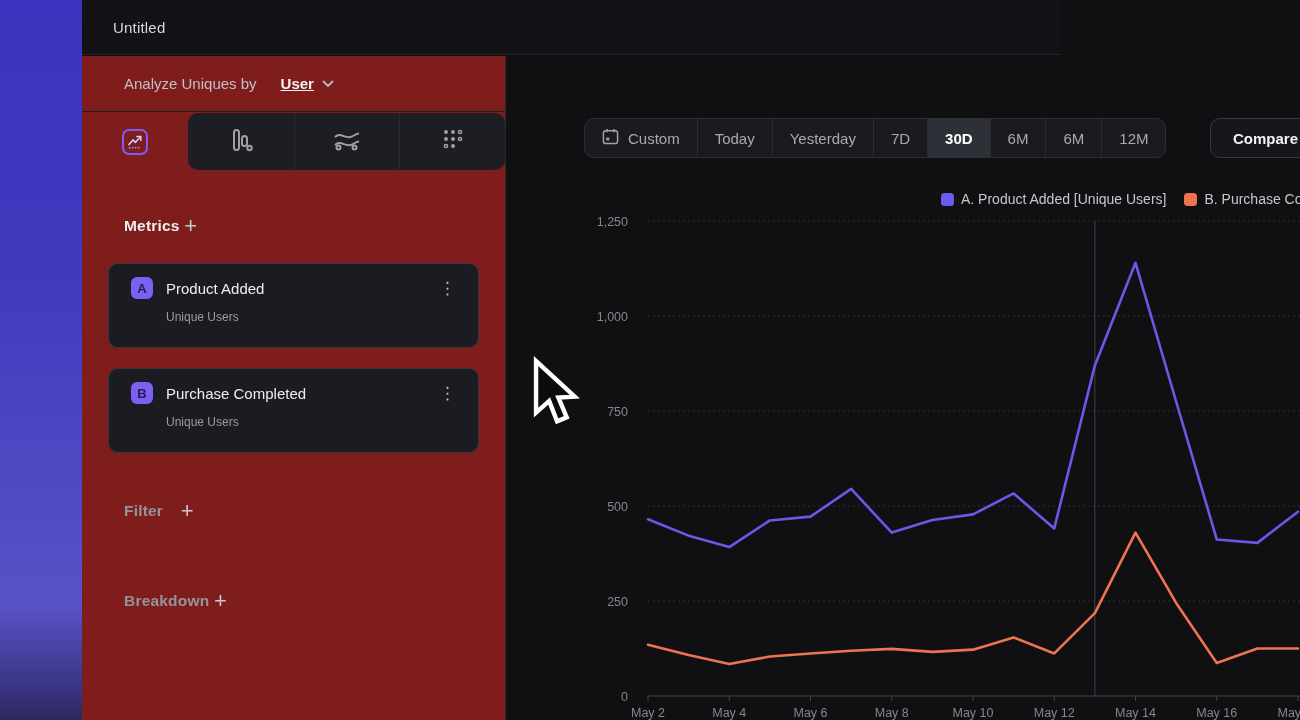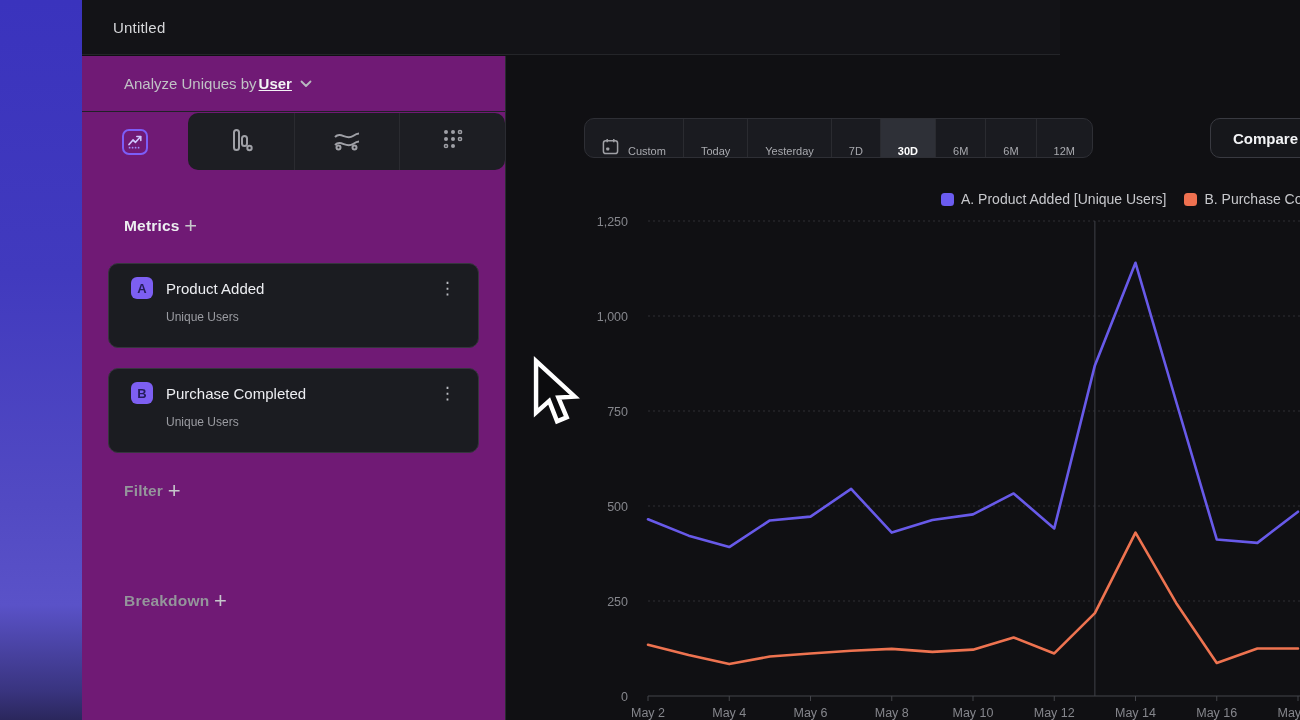--- a/index.html
+++ b/index.html
@@ -22,29 +22,29 @@
   .topbar {
     left:82px; top:0; width:978px; height:55px;
     background:#131317; border-bottom:1px solid #242529;
     display:flex; align-items:center; padding-left:31px;
   }
   .doc-title { font-size:15px; color:#d6d7da; letter-spacing:.2px; }
 
   
   .sidebar {
     left:82px; top:56px; width:424px; height:664px;
-    background:#701a75; border-right:1px solid #2a2b31;
+    background:#7f1d1d; border-right:1px solid #2a2b31;
   }
   .analyze-row {
     position:absolute; top:0; left:0; right:0; height:56px;
     border-bottom:1px solid #202126;
     display:flex; align-items:center; padding-left:42px;
   }
   .analyze-label { font-size:15px; color:#c0c1c5; }
-  .analyze-value { font-size:15px; color:#f3f3f5; font-weight:700; margin-left:2px;text-decoration:underline; }
+  .analyze-value { font-size:15px; color:#f3f3f5; font-weight:700; margin-left:24px;text-decoration:underline; }
   .chev { margin-left:8px; display:inline-flex; }
 
   .tabs-row { position:absolute; top:57px; left:0; right:0; height:57px; display:flex; }
   .tab-active {
     width:106px; display:flex; align-items:center; justify-content:center;
   }
   .active-icon-box {
     width:26px; height:26px; border:2px solid #7c5df8; border-radius:7px;
     display:flex; align-items:center; justify-content:center;
   }
@@ -83,22 +83,22 @@
   .kebab { margin-left:auto; color:#b9bac0; font-size:17px; letter-spacing:0; line-height:1; padding:2px 6px; }
   .metric-measure { font-size:12px; color:#9b9ca2; margin-left:35px; margin-top:11px; }
 
   
   .time-range {
     left:584px; top:118px; height:40px;
     display:flex; align-items:stretch;
     background:#1a1b20; border:1px solid #2e2f35; border-radius:10px; overflow:hidden;
   }
   .seg {
-    display:flex; align-items:flex-end; padding:0 17px;
-    font-size:11px; color:#a9aaaf; border-left:1px solid #2a2b30; white-space:nowrap;
+    display:flex; align-items:center; padding:0 17px;
+    font-size:15px; color:#a9aaaf; border-left:1px solid #2a2b30; white-space:nowrap;
   }
   .seg.first { border-left:none; gap:9px; }
   .seg.selected { background:#2e3037; color:#ffffff; font-weight:700; }
 
   .compare-btn {
     left:1210px; top:118px; width:130px; height:40px;
     background:#16171b; border:1px solid #393a41; border-radius:10px;
     display:flex; align-items:center; padding-left:22px;
     font-size:15px; font-weight:700; color:#f3f4f6;
   }
@@ -209,21 +209,21 @@
 
   <div class="metric-card" style="top:312px;">
     <div class="metric-row1">
       <span class="metric-badge">B</span>
       <span class="metric-name">Purchase Completed</span>
       <span class="kebab">⋮</span>
     </div>
     <div class="metric-measure">Unique Users</div>
   </div>
 
-  <div class="section-header" style="top:420px;">
+  <div class="section-header" style="top:440px;gap:13px;">
     <span class="section-title-dim">Filter</span>
     <span class="plus-btn">+</span>
   </div>
 
   <div class="section-header" style="top:530px;">
     <span class="section-title-dim">Breakdown</span>
     <span class="plus-btn">+</span>
   </div>
 </div>
 

